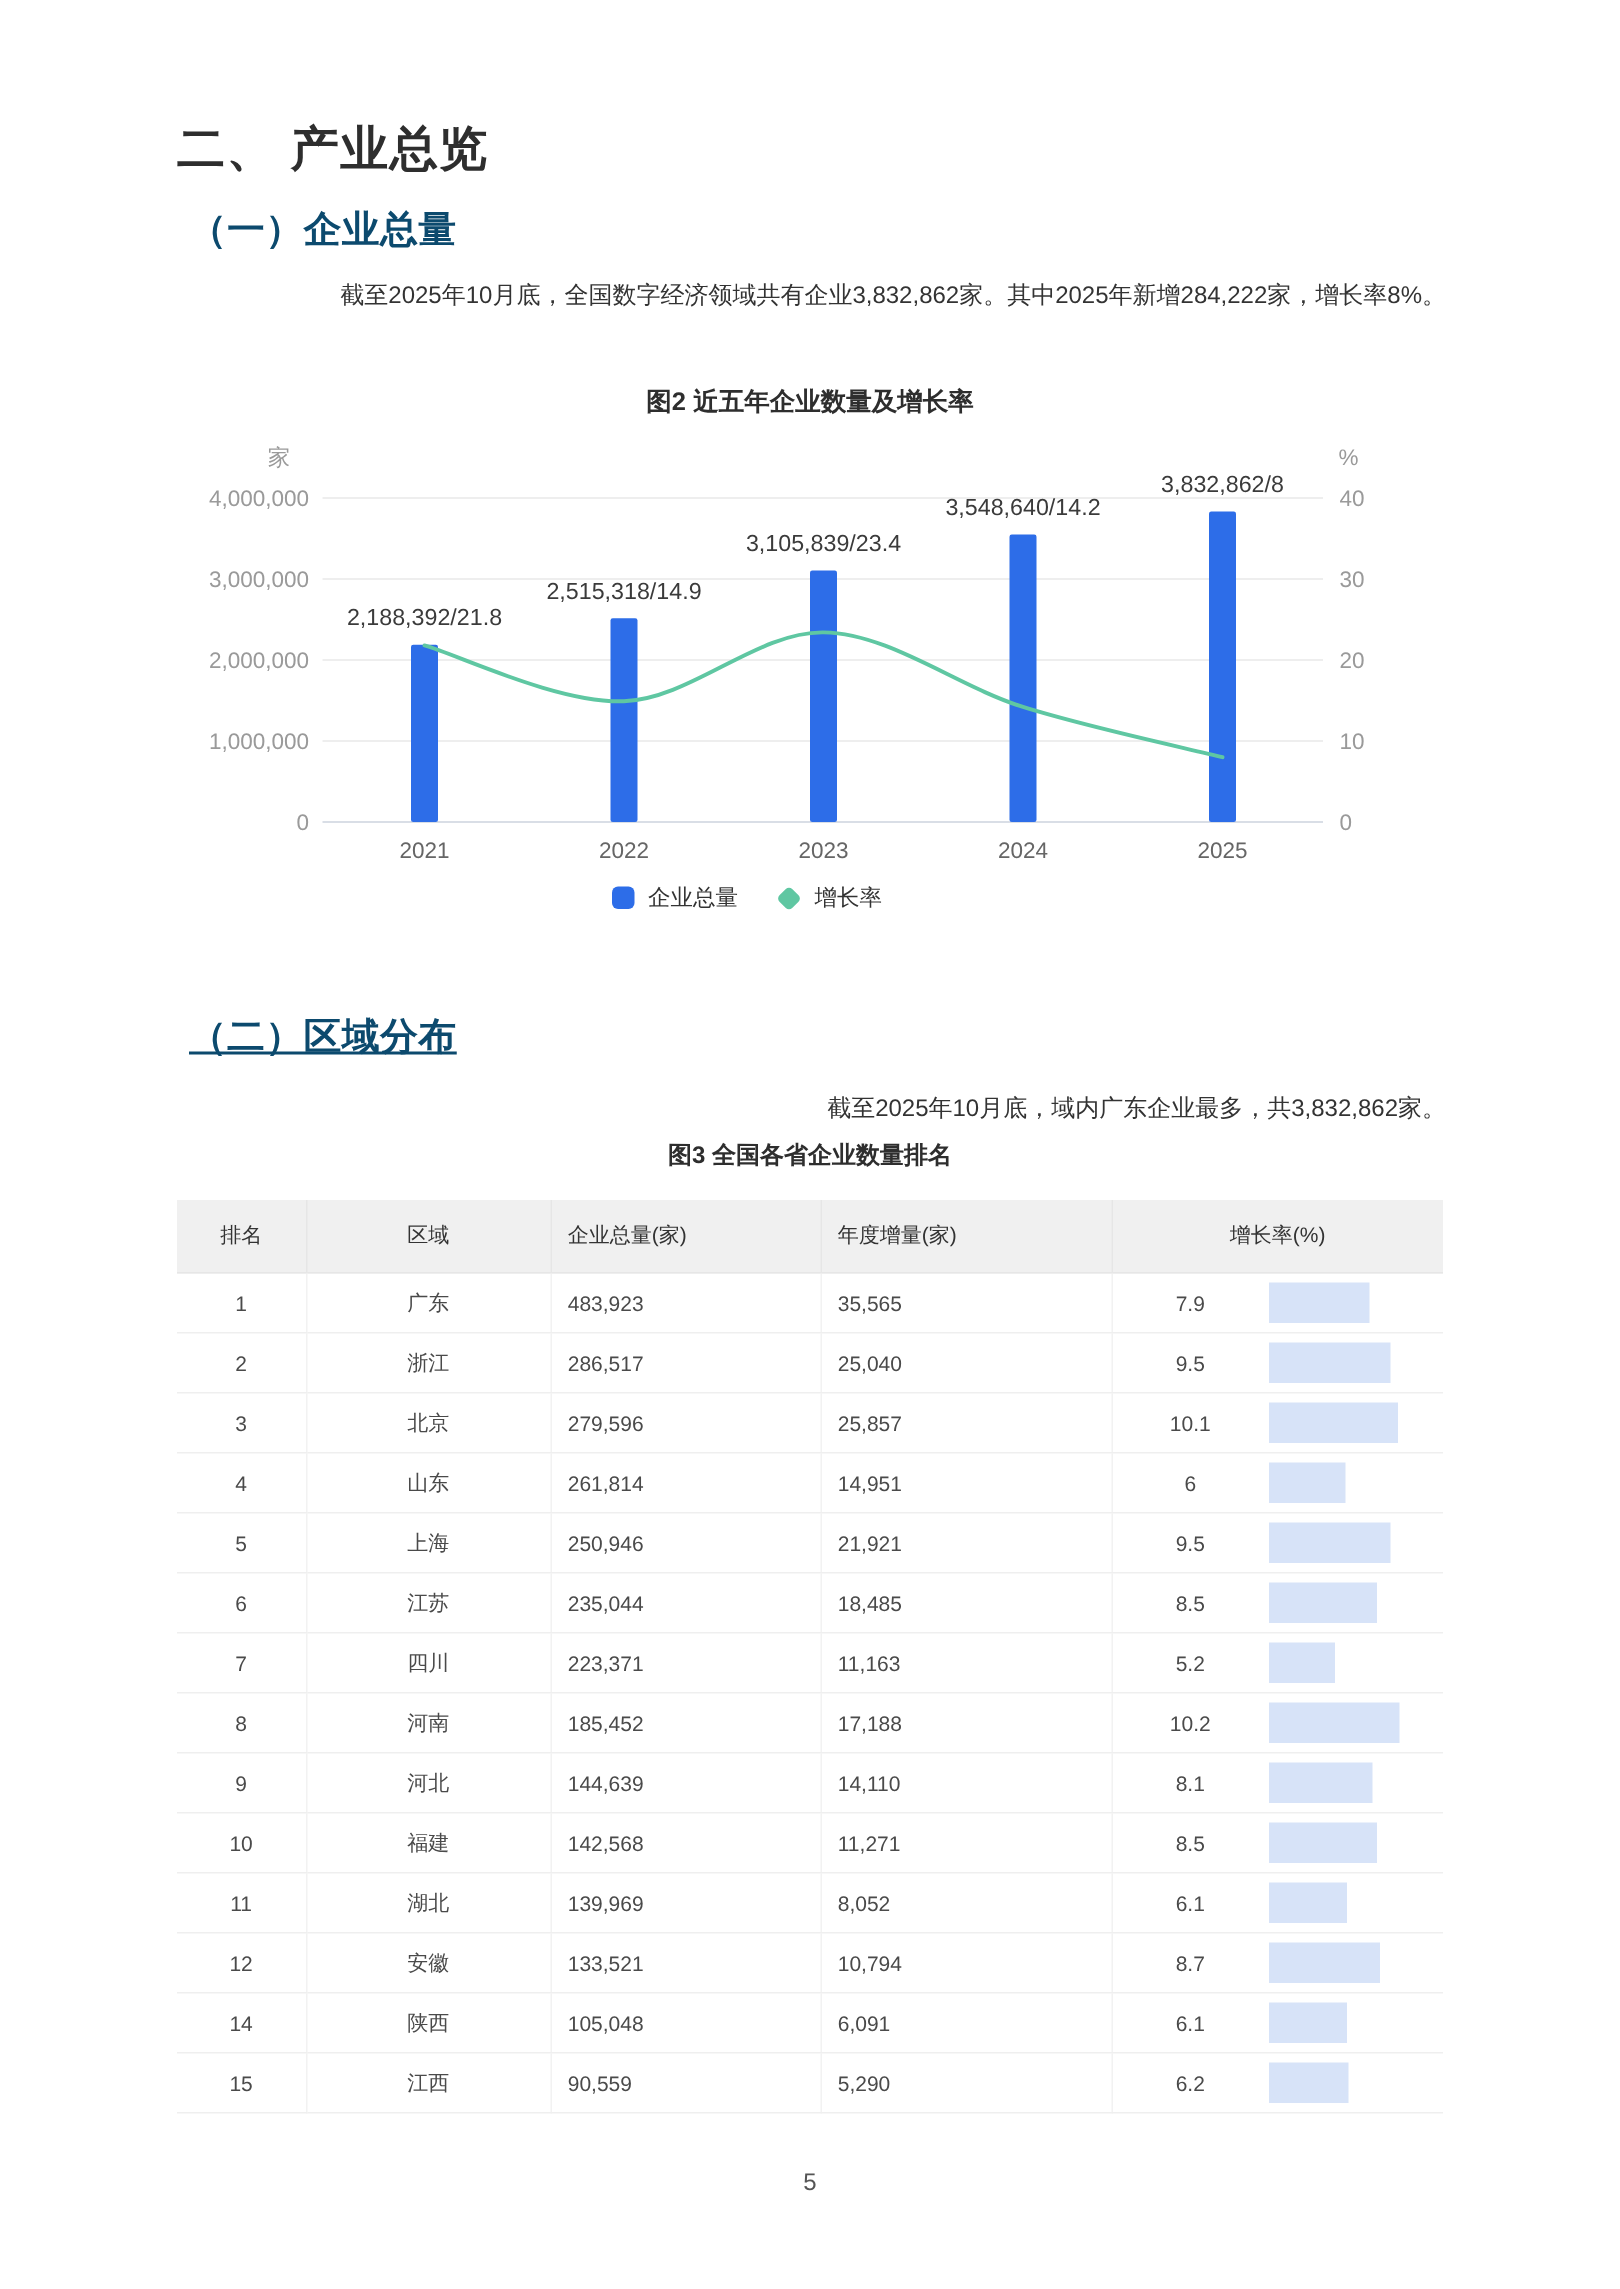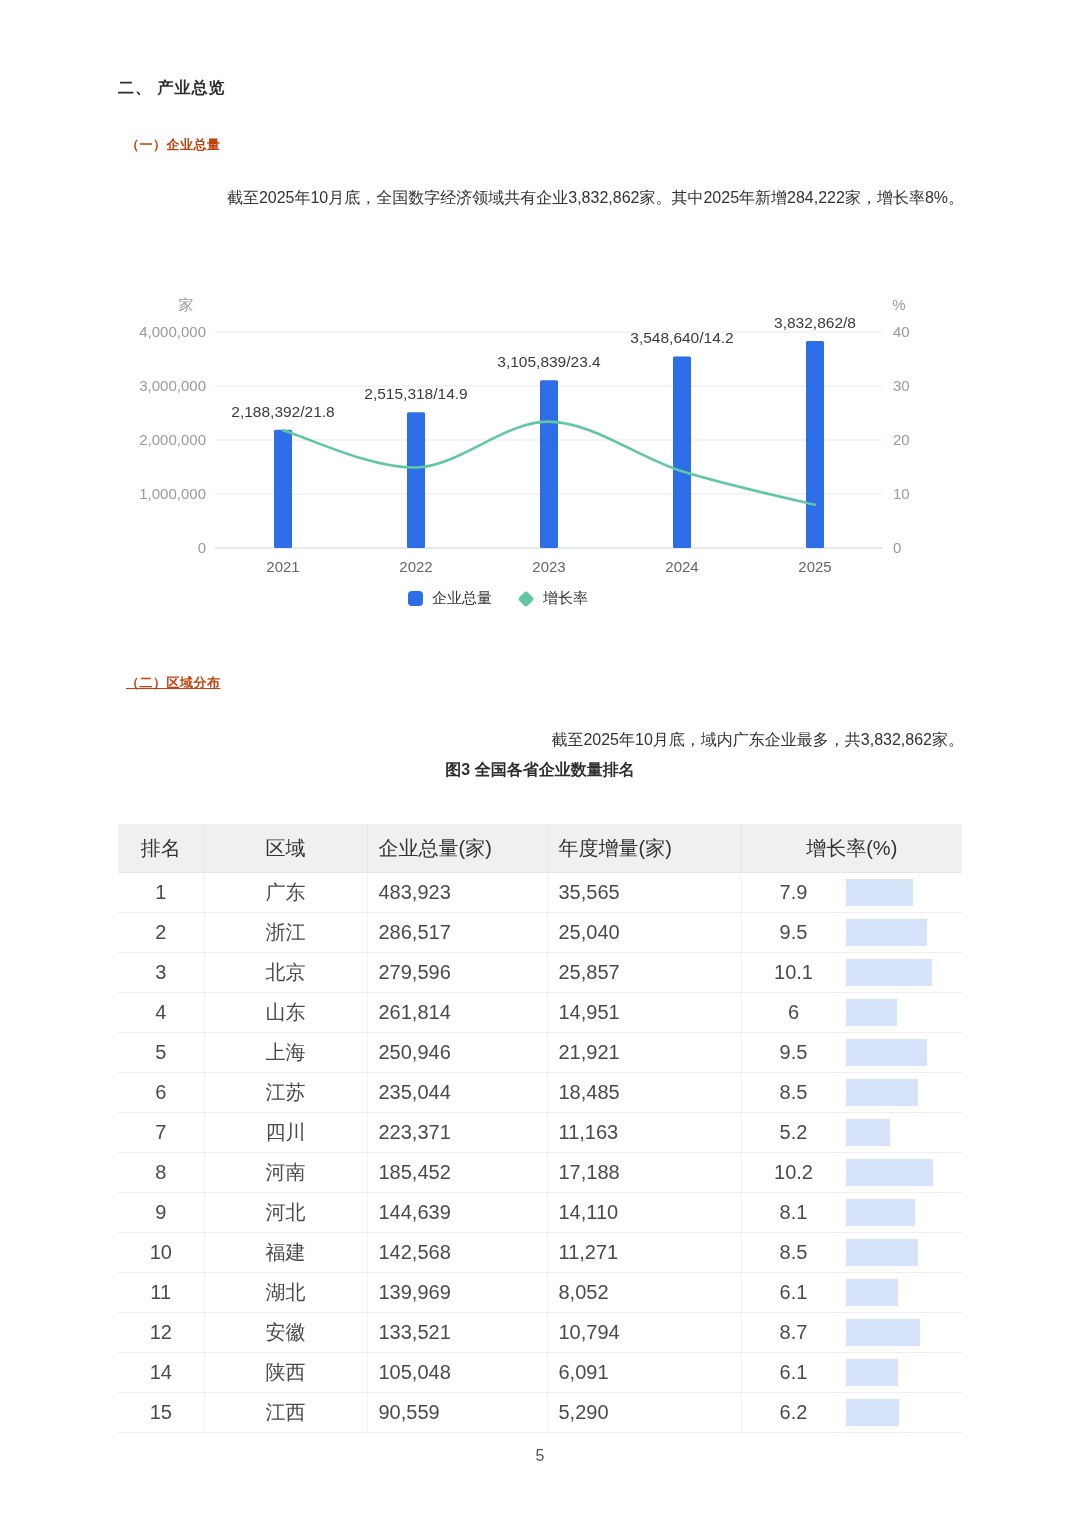--- a/index.html
+++ b/index.html
@@ -1,35 +1,35 @@
 <!DOCTYPE html>
 <html lang="zh"><head>
 <meta charset="utf-8">
 <style>
   html,body{margin:0;padding:0;background:#ffffff;}
   body{font-family:"Liberation Sans","DejaVu Sans",sans-serif;color:#333;}
   .page{position:relative;width:1080px;height:1526px;background:#fff;margin:0 auto;overflow:hidden;}
 
-  .h1{position:absolute;left:118px;top:78px;font-size:16px;font-weight:700;color:#2e2e2e;letter-spacing:1px;text-align:center;}
-  .h2{position:absolute;font-size:13px;font-weight:700;color:#c2410c;letter-spacing:0.5px;}
+  .h1{position:absolute;left:118px;top:78px;font-size:32px;font-weight:700;color:#2e2e2e;letter-spacing:1px;text-align:center;}
+  .h2{position:absolute;font-size:25px;font-weight:700;color:#0c4a6e;letter-spacing:0.5px;}
   .h2a{left:126px;top:136px;}
   .h2b{left:126px;top:674px;text-decoration:underline;}
   .para{position:absolute;left:118px;width:846px;font-size:16px;line-height:36px;color:#333;text-align:right;}
   .p1{top:180px;}
   .p2{top:722px;}
 
   .chart-title{position:absolute;left:0;top:256px;width:1080px;text-align:center;font-size:17px;font-weight:700;color:#2e2e2e;}
   .chart-svg{position:absolute;left:0;top:290px;}
   .legend{position:absolute;left:0;top:589px;width:996px;display:flex;justify-content:center;align-items:center;gap:26px;}
   .legend-item{display:flex;align-items:center;gap:9px;font-size:15px;color:#333;}
   .legend-swatch-bar{width:15px;height:15px;border-radius:4px;}
   .legend-swatch-line{width:12px;height:12px;border-radius:3px;transform:rotate(45deg);margin:0 2px;}
 
   .table-title{position:absolute;left:0;top:760px;width:1080px;text-align:center;font-size:16px;font-weight:700;color:#2e2e2e;}
-  .rank-table{position:absolute;left:118px;top:824px;width:844px;border-collapse:collapse;table-layout:fixed;font-size:20px;color:#4a4a4a;}
+  .rank-table{position:absolute;left:118px;top:800px;width:844px;border-collapse:collapse;table-layout:fixed;font-size:14px;color:#4a4a4a;}
   .rank-table th{height:46px;background:#f0f0f0;font-weight:500;color:#333;border-bottom:1px solid #e6e6e6;border-right:1px solid #e6e6e6;}
   .rank-table th:last-child{border-right:none;}
   .rank-table td{height:37px;border-bottom:1px solid #efefef;border-right:1px solid #f2f2f2;text-align:center;}
   .rank-table td:last-child{border-right:none;}
   .col-left{text-align:left !important;padding-left:11px;}
   th.col-left{text-align:left;padding-left:11px;}
   .gr-cell{padding:0 !important;}
   .gr-wrap{display:flex;align-items:center;height:100%;}
   .gr-num{width:104px;text-align:center;flex:none;}
   .gr-bar{height:27px;flex:none;}
@@ -39,20 +39,21 @@
 </head>
 <body>
 
 <div class="page">
 
   <div class="h1">二、 产业总览</div>
 
   <div class="h2 h2a">（一）企业总量</div>
   <div class="para p1">截至2025年10月底，全国数字经济领域共有企业3,832,862家。其中2025年新增284,222家，增长率8%。</div>
 
+  <div class="chart-title">图2 近五年企业数量及增长率</div>
   <svg class="chart-svg" id="chart-svg" width="1080" height="296">
       <line x1="215" y1="258" x2="882" y2="258" stroke="#ccd3de" stroke-width="1"></line>
       <text x="206" y="263" text-anchor="end" font-size="15" fill="#9a9a9a">0</text>
       <text x="893" y="263" text-anchor="start" font-size="15" fill="#9a9a9a">0</text>
       <line x1="215" y1="204" x2="882" y2="204" stroke="#e9e9e9" stroke-width="1"></line>
       <text x="206" y="209" text-anchor="end" font-size="15" fill="#9a9a9a">1,000,000</text>
       <text x="893" y="209" text-anchor="start" font-size="15" fill="#9a9a9a">10</text>
       <line x1="215" y1="150" x2="882" y2="150" stroke="#e9e9e9" stroke-width="1"></line>
       <text x="206" y="155" text-anchor="end" font-size="15" fill="#9a9a9a">2,000,000</text>
       <text x="893" y="155" text-anchor="start" font-size="15" fill="#9a9a9a">20</text>

